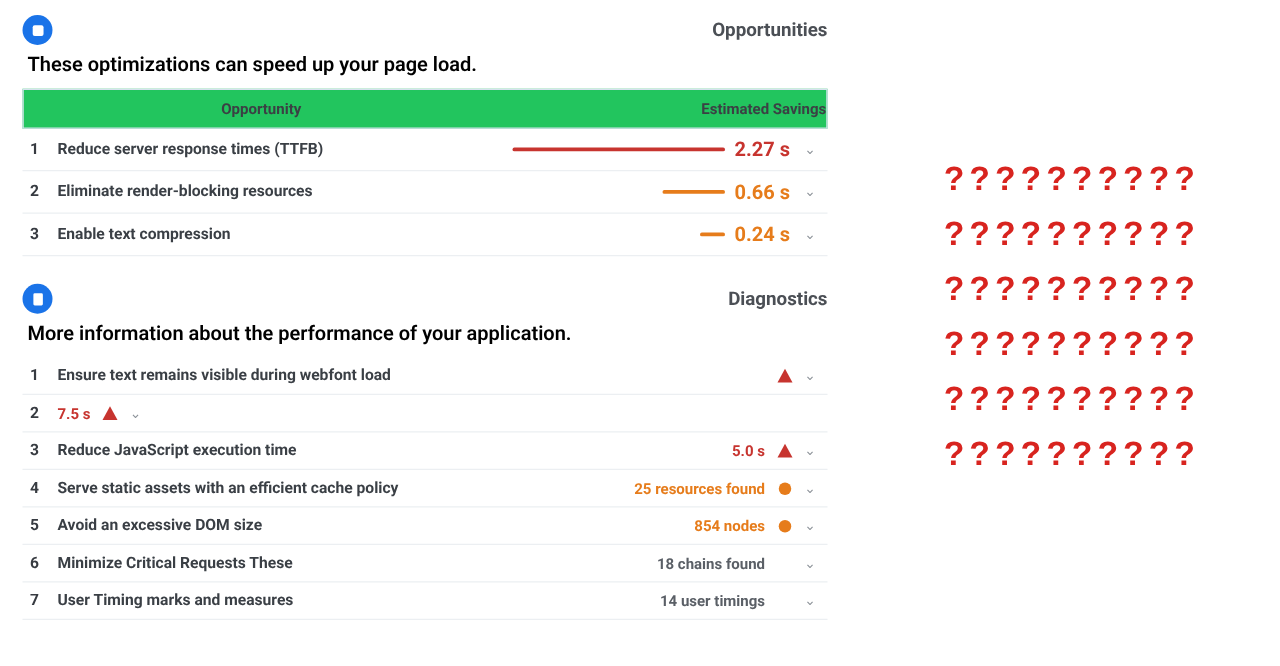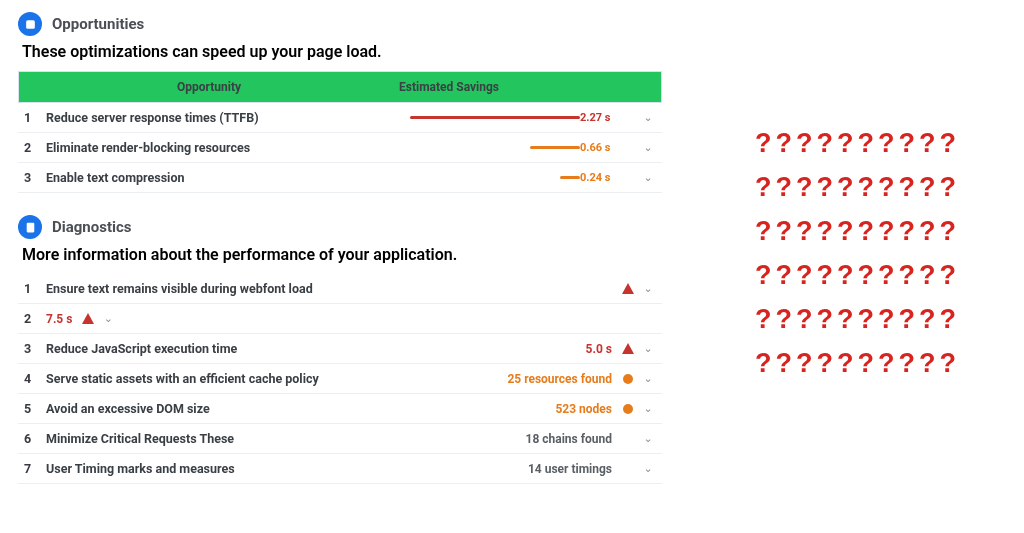--- a/index.html
+++ b/index.html
@@ -13,20 +13,21 @@
   }
   .report {
     padding: 8px 18px 0 18px;
     width: 680px;
   }
   .section-header {
     display: flex;
     align-items: center;
     gap: 10px;
     margin: 4px 0 6px 0;
+    justify-content: space-between;
   }
   .section-icon {
     width: 24px; height: 24px;
     border-radius: 50%;
     background: #1a73e8;
     display: flex; align-items: center; justify-content: center;
   }
   .section-icon svg { width: 13px; height: 13px; fill: #fff; }
   .section-title {
     font-size: 15px;
@@ -42,21 +43,21 @@
   
   .opp-head {
     display: flex;
     background: #22c55e;
     color: #3b4044;
     font-size: 12px;
     font-weight: 700;
     border: 1px solid #d6e2ef;
   }
   .opp-head .col-a { flex: 0 0 380px; text-align: center; padding: 8px 0; }
-  .opp-head .col-b { flex: 1; text-align: left; padding: 8px 0; }
+  .opp-head .col-b { flex: 1; text-align: right; padding: 8px 0; }
   .row {
     display: flex;
     align-items: center;
     padding: 7px 4px;
     border-bottom: 1px solid #eceff2;
     font-size: 12.5px;
   }
   .row .idx {
     flex: 0 0 24px;
     font-weight: 700;
@@ -74,22 +75,23 @@
     display: flex;
     justify-content: flex-end;
     align-items: center;
   }
   .bar {
     height: 3px;
     border-radius: 2px;
   }
   .opp-row .savings {
     flex: 0 0 58px;
-    font-weight: 700;
-    font-size: 11px;
+    text-align: right;
+    font-weight: 700;
+    font-size: 16px;
     padding-right: 6px;
   }
   .chev {
     flex: 0 0 20px;
     text-align: center;
     color: #8c9299;
     font-size: 11px;
   }
   
   .diag-row .value {
@@ -226,21 +228,21 @@
         <div class="label">Serve static assets with an efficient cache policy</div>
         <div class="value" style="color:#e67c1b">25 resources found</div>
         <div class="status">
           <div class="dot-orange"></div>
         </div>
         <div class="chev">⌄</div>
       </div>
       <div class="row diag-row">
         <div class="idx">5</div>
         <div class="label">Avoid an excessive DOM size</div>
-        <div class="value" style="color:#e67c1b">523 nodes</div>
+        <div class="value" style="color:#e67c1b">854 nodes</div>
         <div class="status">
           <div class="dot-orange"></div>
         </div>
         <div class="chev">⌄</div>
       </div>
       <div class="row diag-row">
         <div class="idx">6</div>
         <div class="label">Minimize Critical Requests These</div>
         <div class="value" style="color:#5a5f66">18 chains found</div>
         <div class="status"></div>

